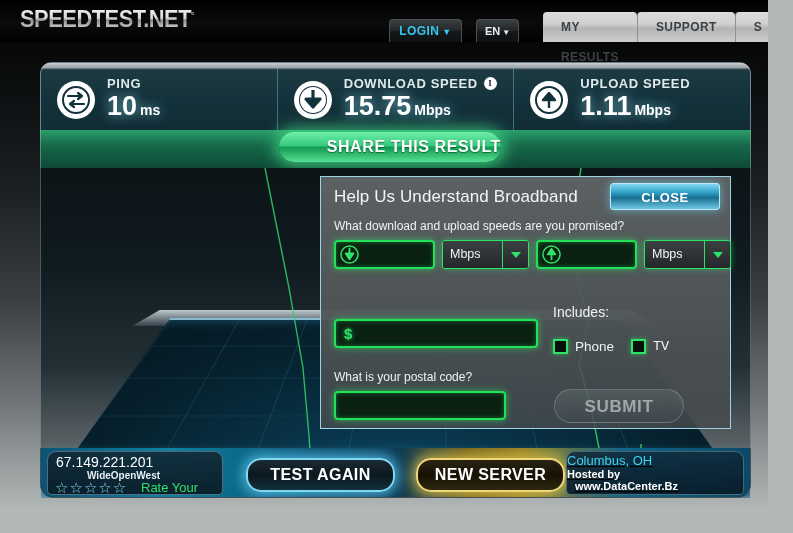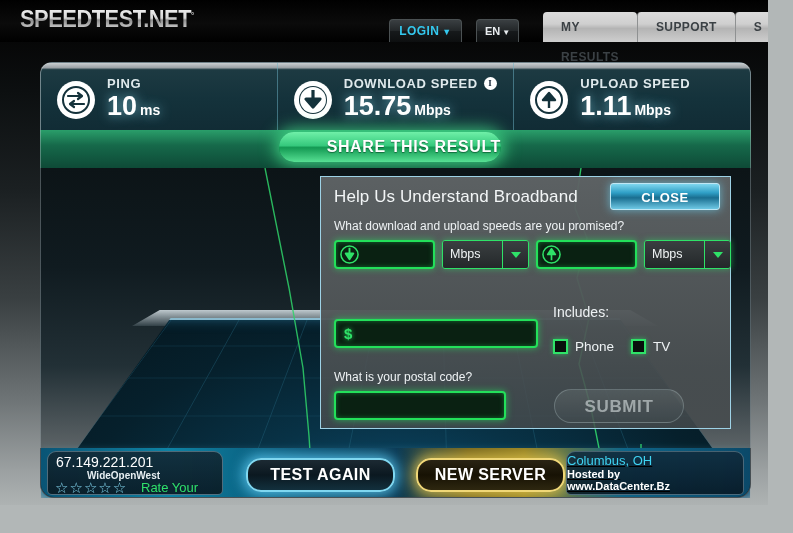--- a/index.html
+++ b/index.html
@@ -290,21 +290,21 @@
   .chk-row { position: absolute; top: 142px; display: flex; align-items: center; margin-top: 20px; }
   .chk-box {
     width: 15px; height: 15px;
     background: #08100c;
     border: 2px solid #2fe268;
     box-shadow: 0 0 5px rgba(40,230,100,0.6);
     box-sizing: border-box; cursor: pointer;
   }
   .chk-label { color: #eef2f4; font-size: 13.5px; margin-left: 7px; }
   .c-phone { left: 232px; }
-  .c-tv { left: 310px; }
+  .c-tv { left: 310px; font-family: Liberation Mono, monospace; }
 
   .submit-btn {
     position: absolute; left: 233px; top: 212px;
     width: 130px; height: 34px;
     border-radius: 17px;
     background: linear-gradient(to bottom, rgba(120,130,132,0.30), rgba(70,80,82,0.30));
     border: 1px solid rgba(170,185,188,0.35);
     color: rgba(188,196,198,0.75); font-size: 17px; font-weight: 700;
     text-align: center; line-height: 34px; letter-spacing: 0.6px;
     box-sizing: border-box; cursor: default;
@@ -362,21 +362,21 @@
   .server-card {
     position: absolute; right: 6px; top: 3px;
     width: 178px; height: 44px;
     border-radius: 9px 9px 5px 5px;
     background: linear-gradient(to bottom, rgba(16,44,62,0.9), rgba(8,26,38,0.9));
     border: 1px solid rgba(150,180,195,0.45);
     box-sizing: border-box; text-align: left; text-decoration: underline;
   }
   .server-city { color: #3fd3f2; font-size: 13px; margin-top: 1px; }
   .server-hosted { color: #ffffff; font-size: 11px; font-weight: bold; margin-top: 0px; }
-  .server-url { color: #ffffff; font-size: 11px; font-weight: bold; }
+  .server-url { color: #ffffff; font-size: 11px; font-weight: bold; margin-left: 8px; }
 </style>
 </head>
 <body>
 
 <div id="screen">
 
   <div class="app-shell">
 
     <div class="topbar">
       <div class="logo">

